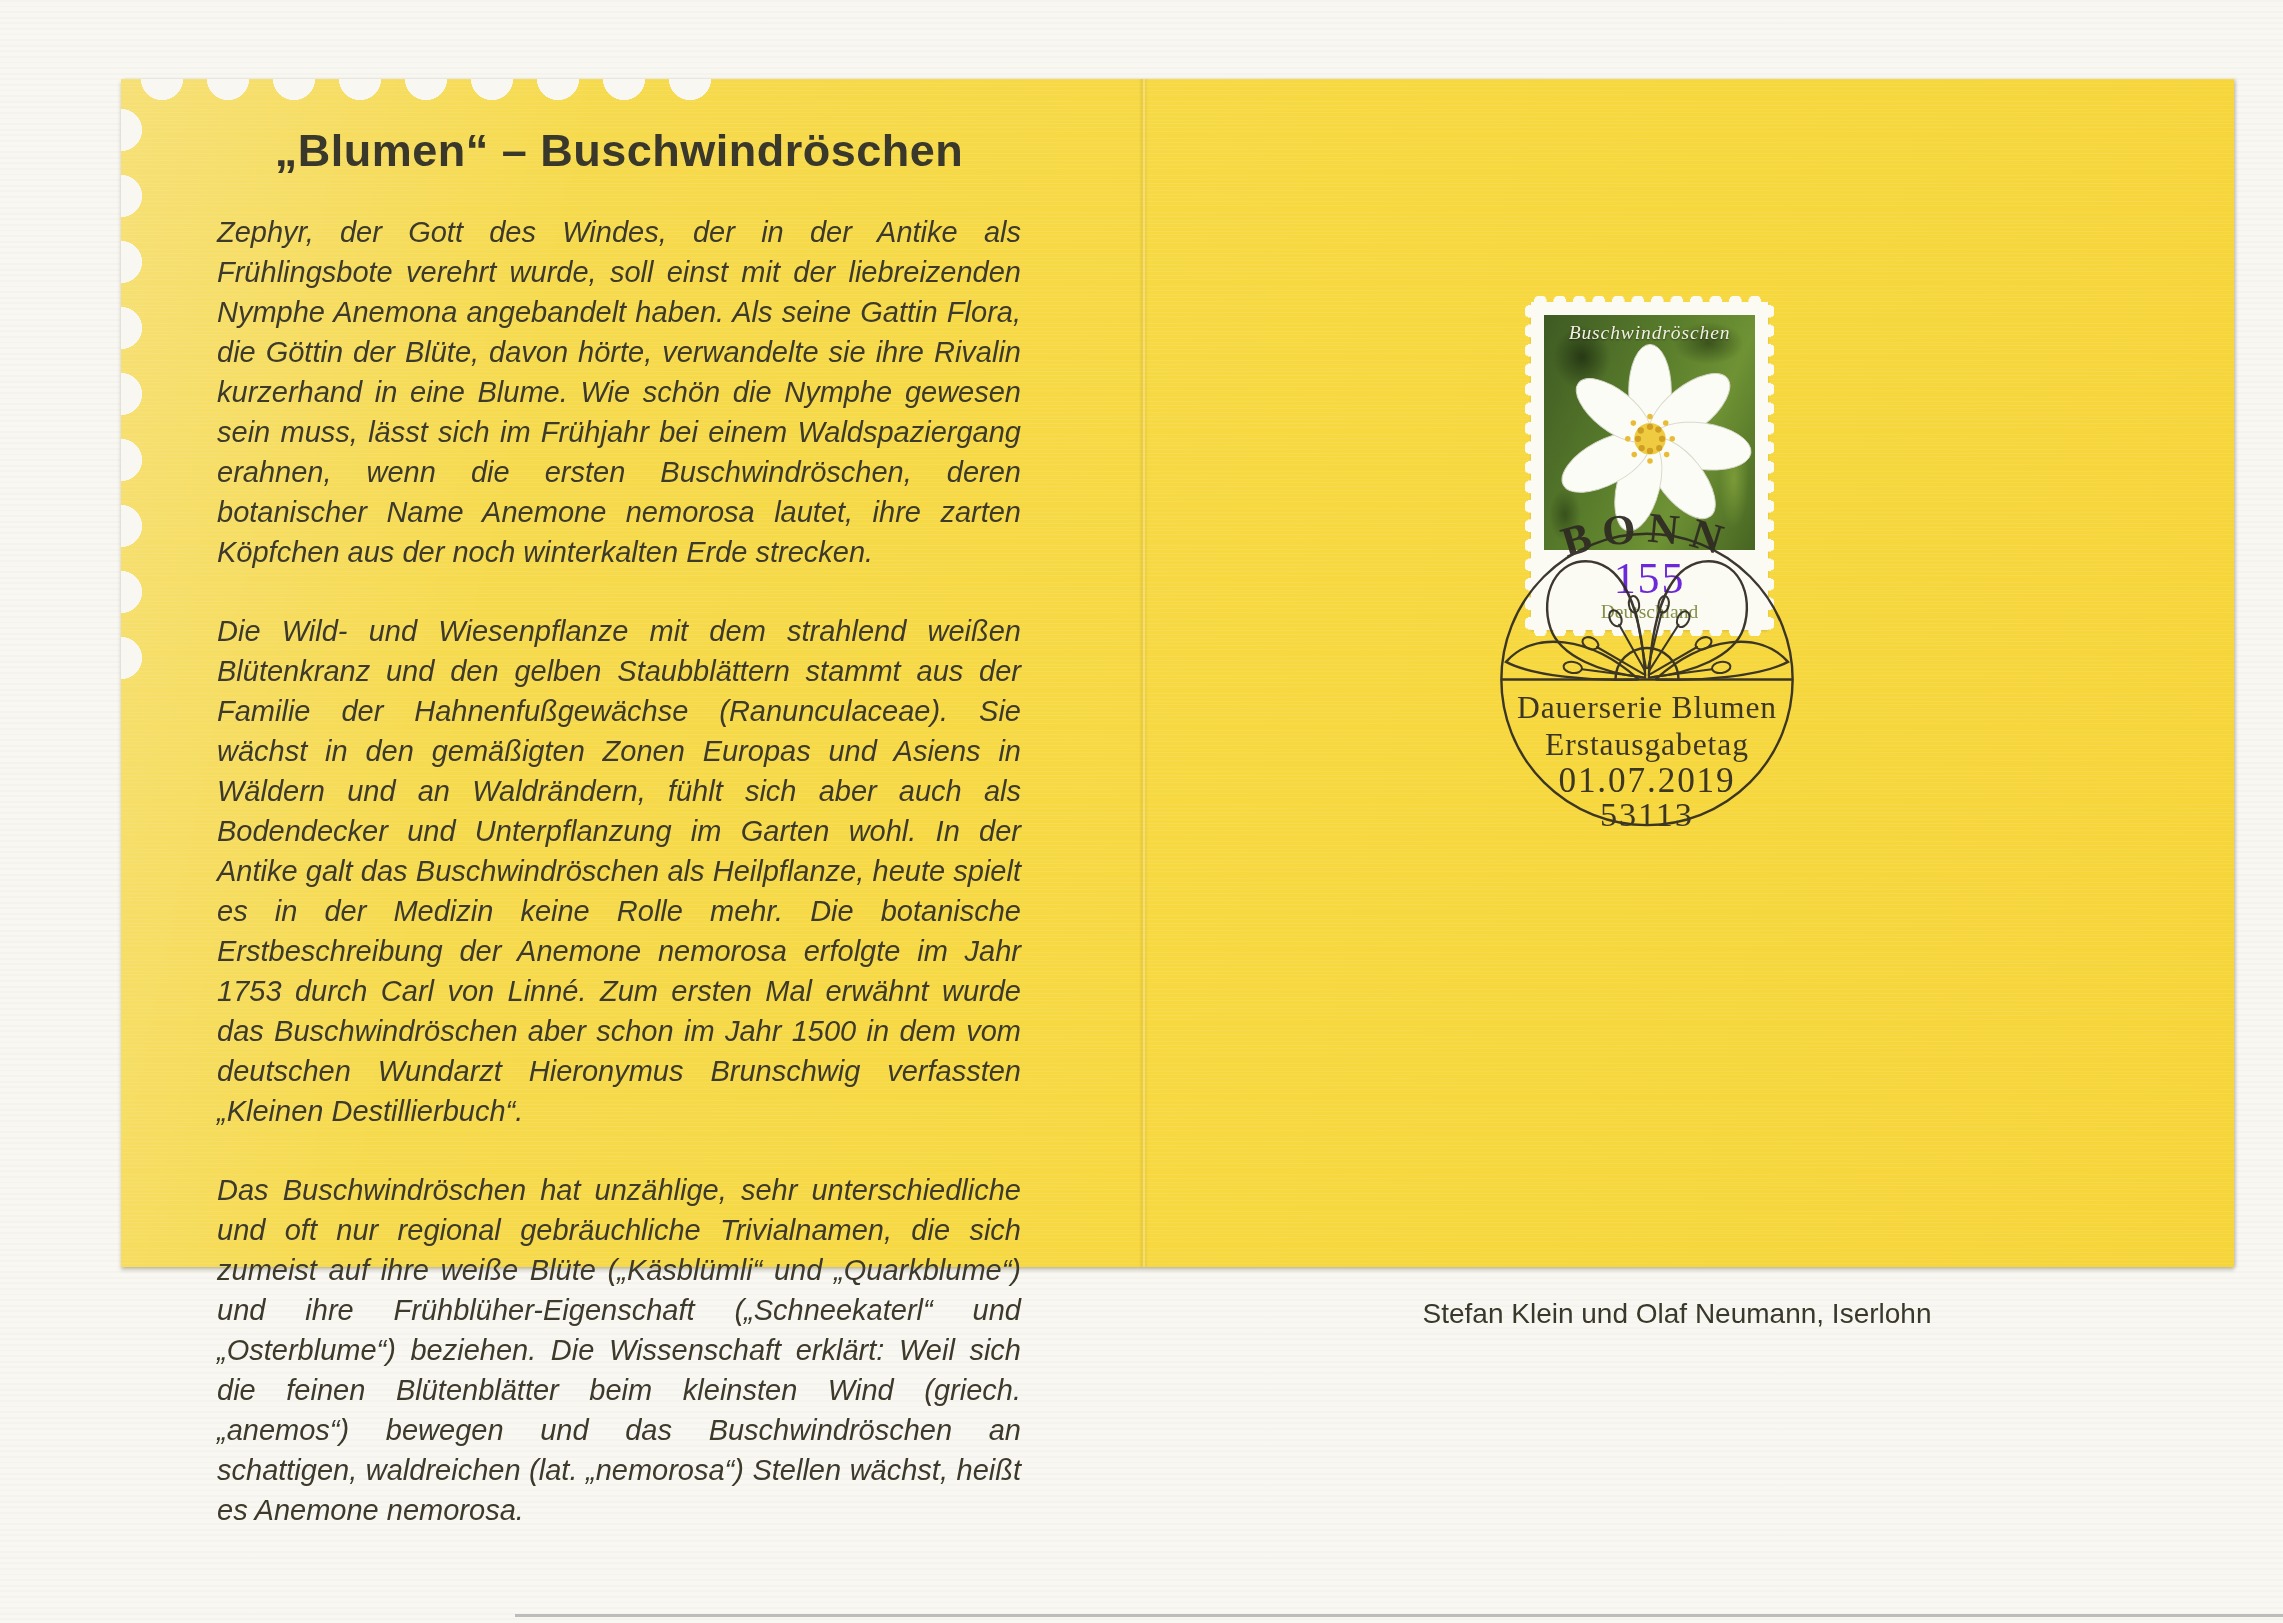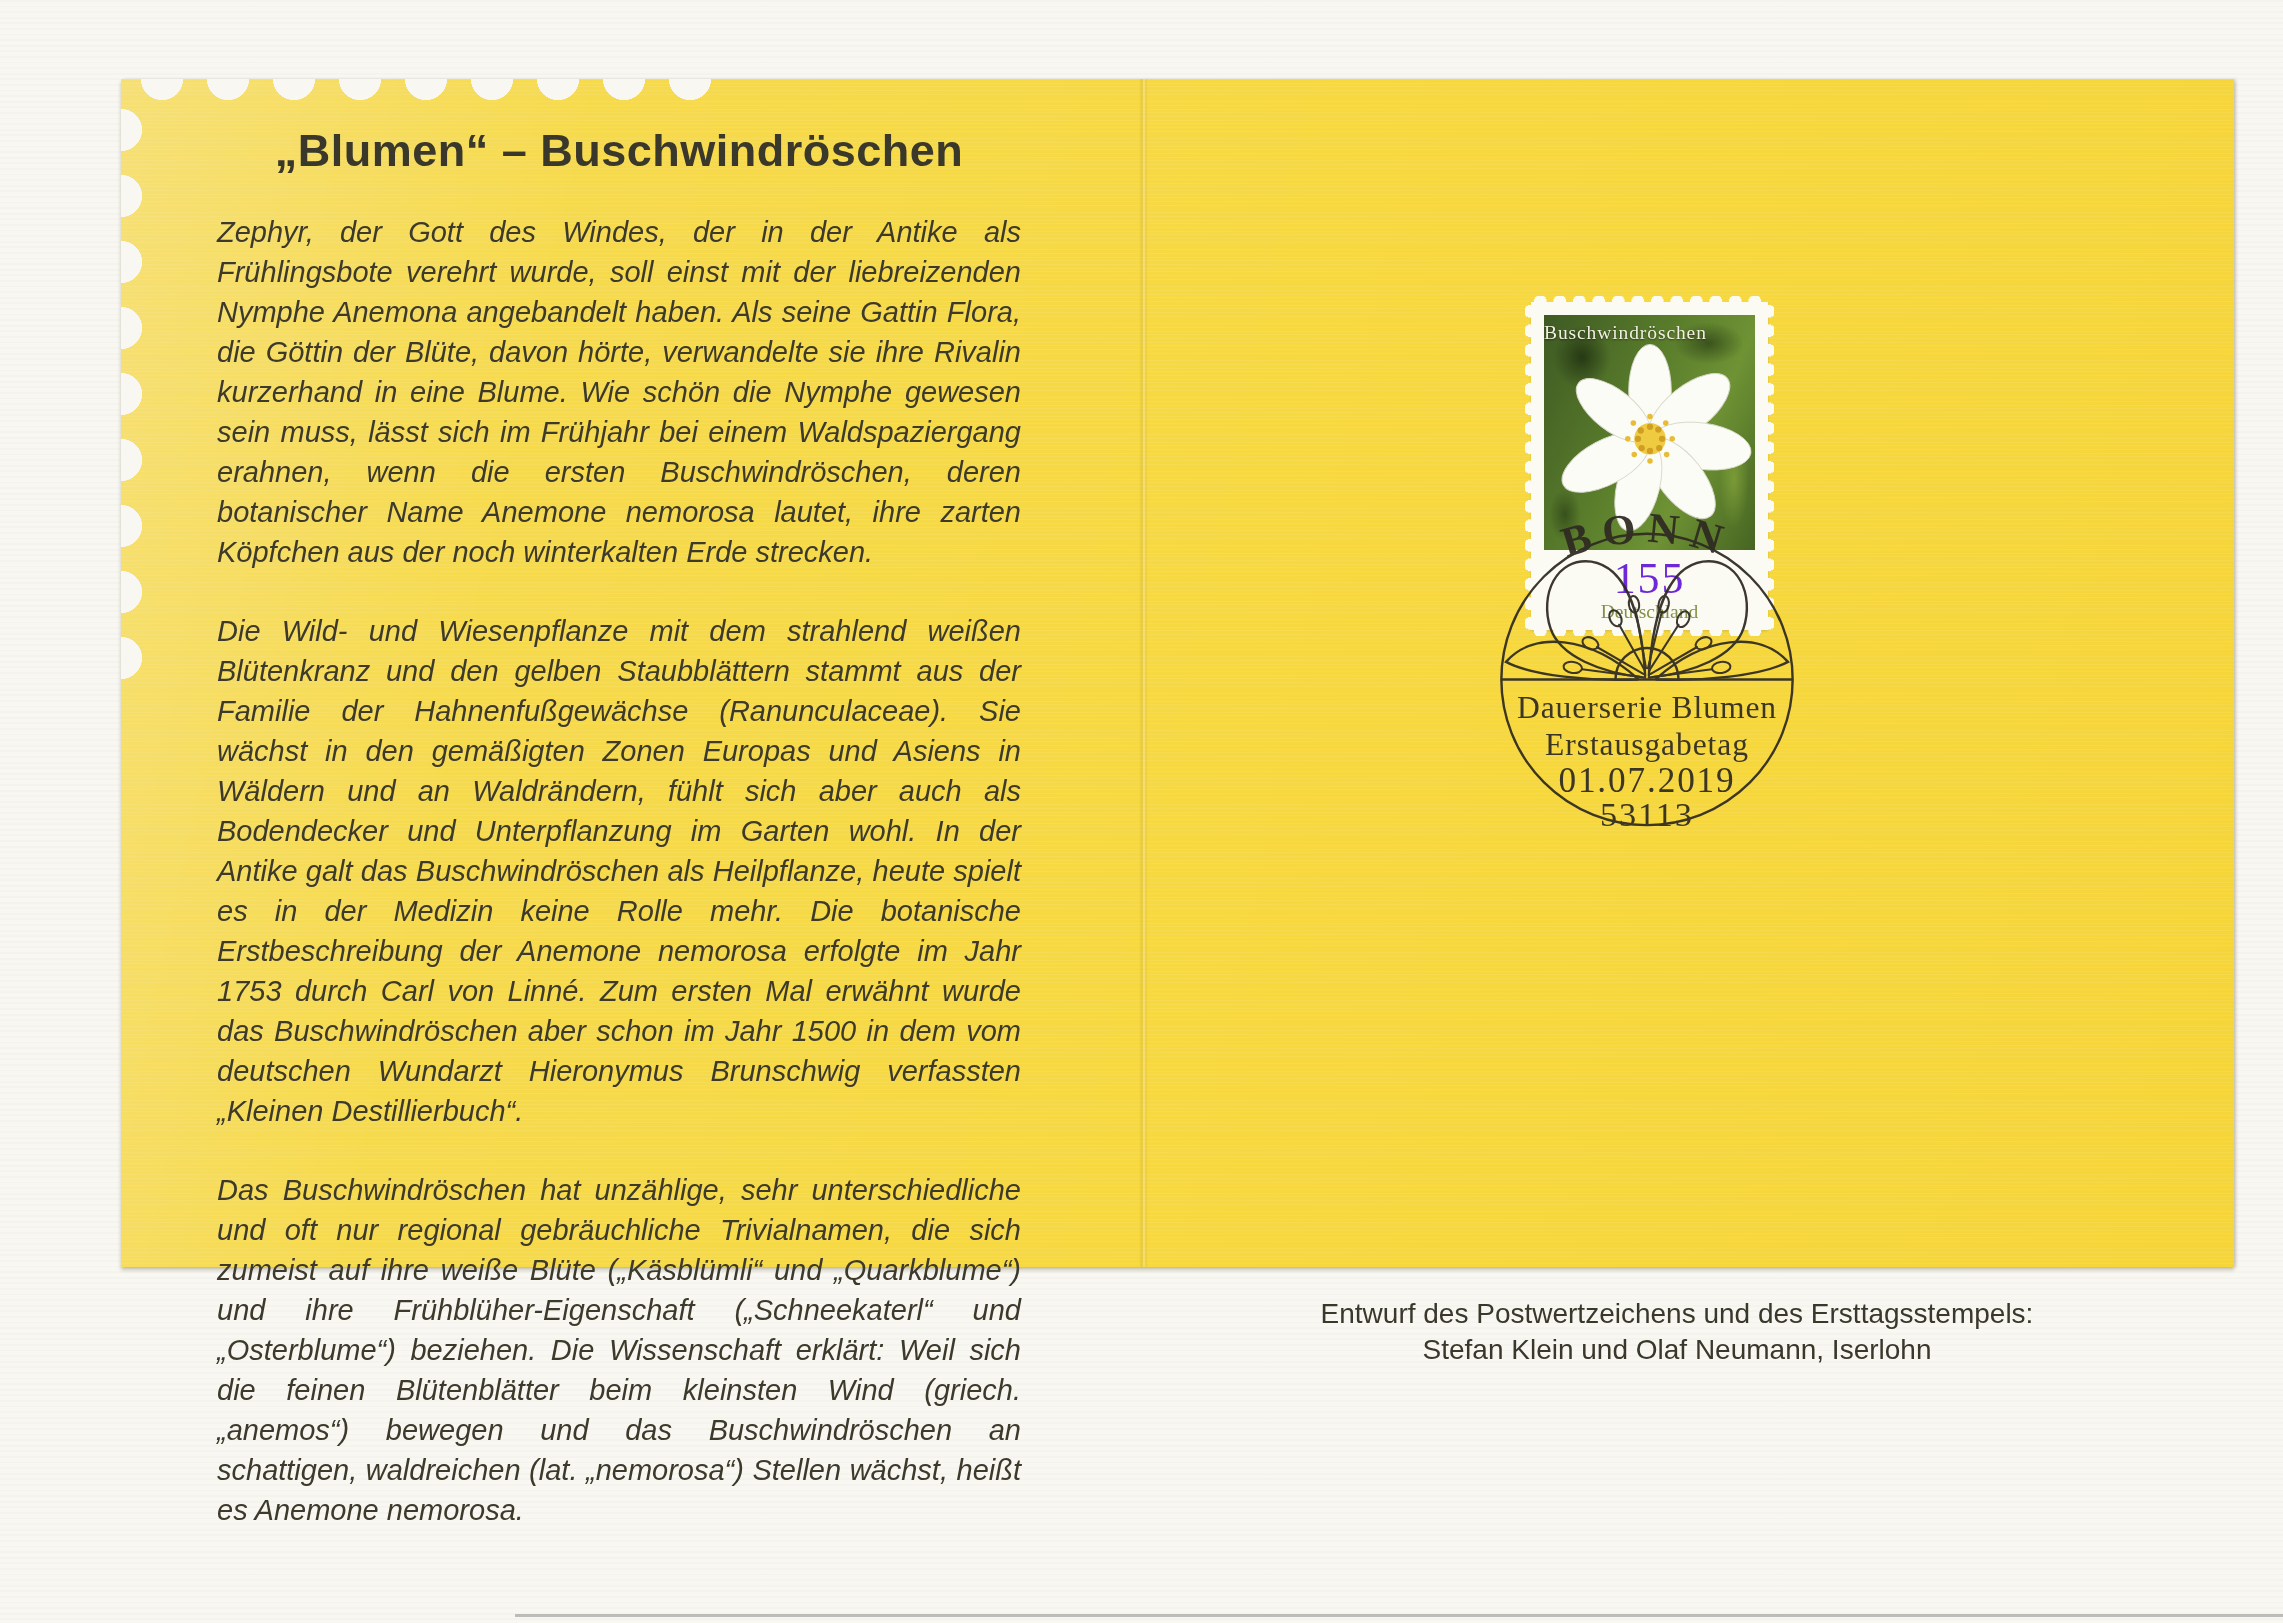--- a/index.html
+++ b/index.html
@@ -72,22 +72,22 @@
   .stamp-photo {
     position:absolute; left:13px; top:13px; width:211px; height:235px; overflow:hidden;
     background-image:
       radial-gradient(closest-side at 18% 18%, rgba(15,25,8,0.60), transparent 75%),
       radial-gradient(closest-side at 78% 12%, rgba(25,40,12,0.55), transparent 75%),
       radial-gradient(closest-side at 90% 70%, rgba(160,190,70,0.45), transparent 70%),
       radial-gradient(closest-side at 10% 85%, rgba(20,35,10,0.45), transparent 75%),
       linear-gradient(115deg, #3e5a23 0%, #587b2b 40%, #6e9234 68%, #466522 100%);
   }
   .stamp-photo-label {
-    position:absolute; left:0; right:0; top:7.4px; 
-    font-family:"Liberation Serif", serif; 
+    position:absolute; left:0; right:0; top:7.4px; text-align:center;
+    font-family:"Liberation Serif", serif; font-style:italic;
     font-size:19.5px; color:#f3f0e2; letter-spacing:0.9px;
     text-shadow:0 0.9px 1.9px rgba(0,0,0,0.5);
   }
   .flower-svg { position:absolute; left:-7.4px; top:20.4px; }
 
   .stamp-value-area { position:absolute; left:0; right:0; bottom:7.4px; text-align:center; }
   .stamp-value {
     font-family:"Liberation Serif", serif; font-size:44px; line-height:45px;
     color:#6d28d9; letter-spacing:1.9px;
   }
@@ -211,19 +211,18 @@
     <text font-size="46" font-weight="bold" letter-spacing="11" text-anchor="middle">
       <textPath href="#bonnArc" startOffset="50%">BONN</textPath>
     </text>
     <text x="180" y="228" font-size="34" text-anchor="middle" letter-spacing="1">Dauerserie Blumen</text>
     <text x="180" y="268" font-size="34" text-anchor="middle" letter-spacing="1">Erstausgabetag</text>
     <text x="180" y="308" font-size="38" text-anchor="middle" letter-spacing="2">01.07.2019</text>
     <text x="180" y="345" font-size="37" text-anchor="middle" letter-spacing="2">53113</text>
   </svg>
 
   <div class="credits">
-    <div class="c-line">Entwurf des Postwertzeichens und des Ersttagsstempels:</div>
     <div class="c-line">Stefan Klein und Olaf Neumann, Iserlohn</div>
   </div>
 </div>
 
 <div class="scanner-edge"></div>
 
 
 </body></html>

